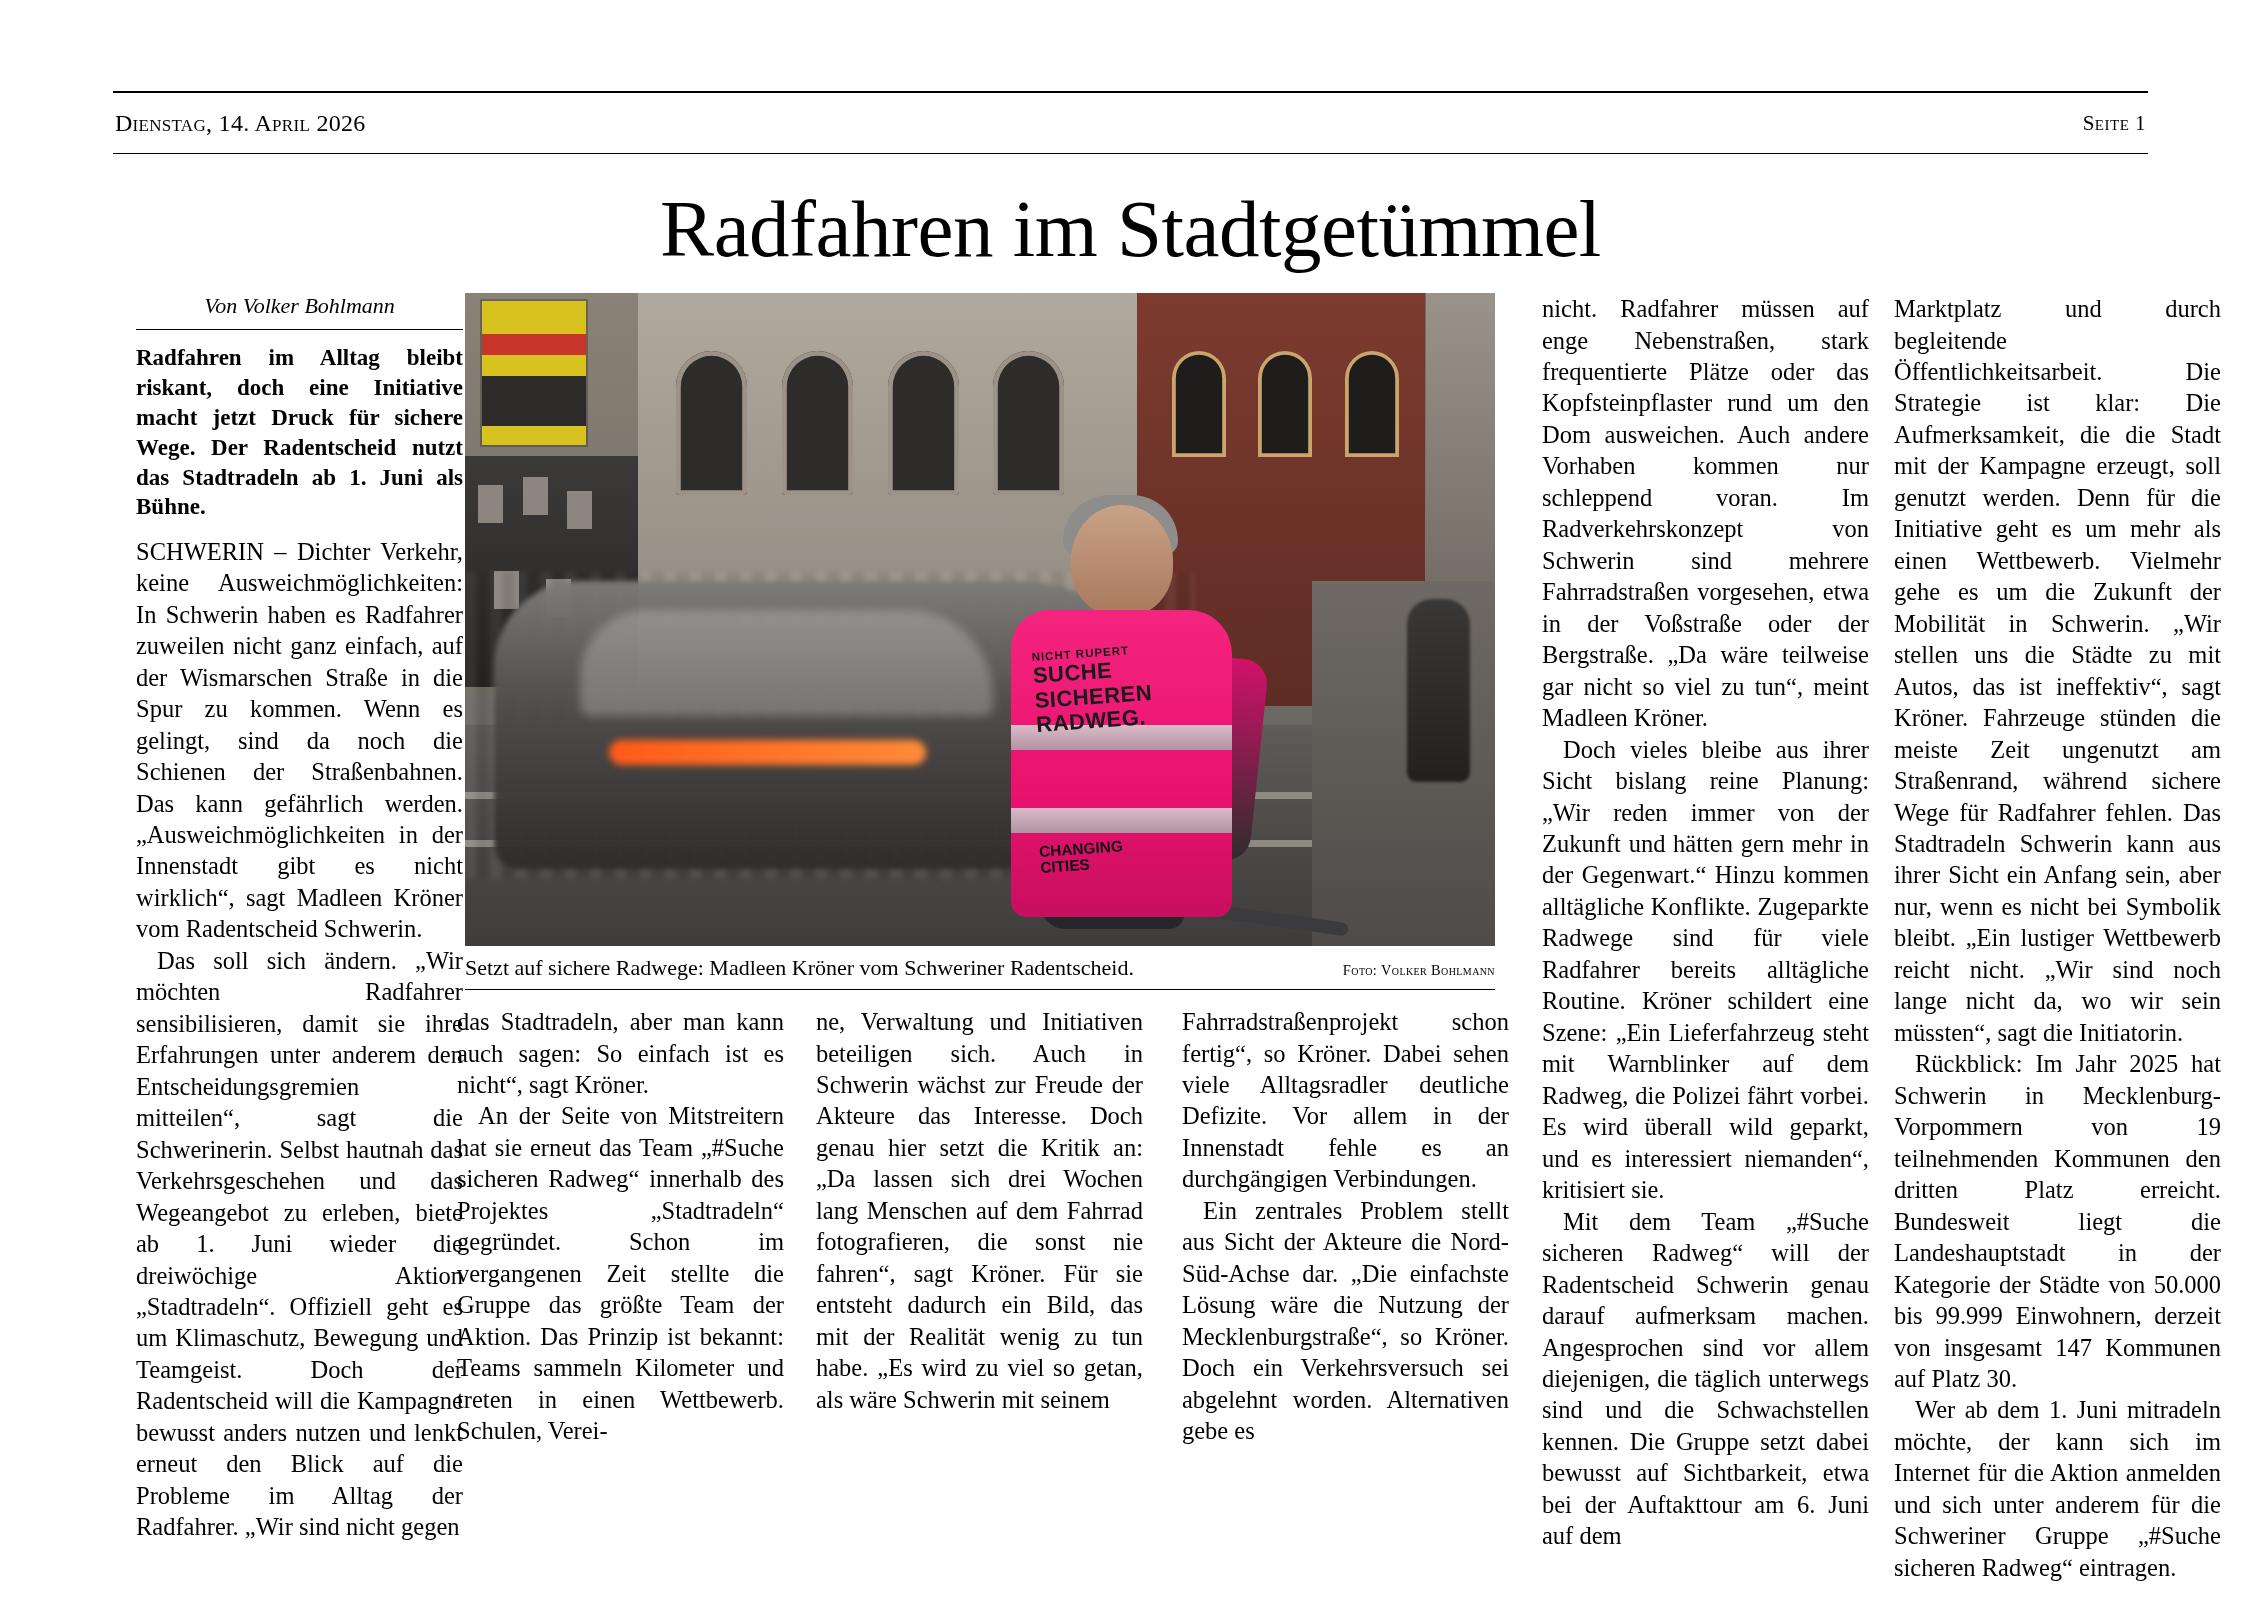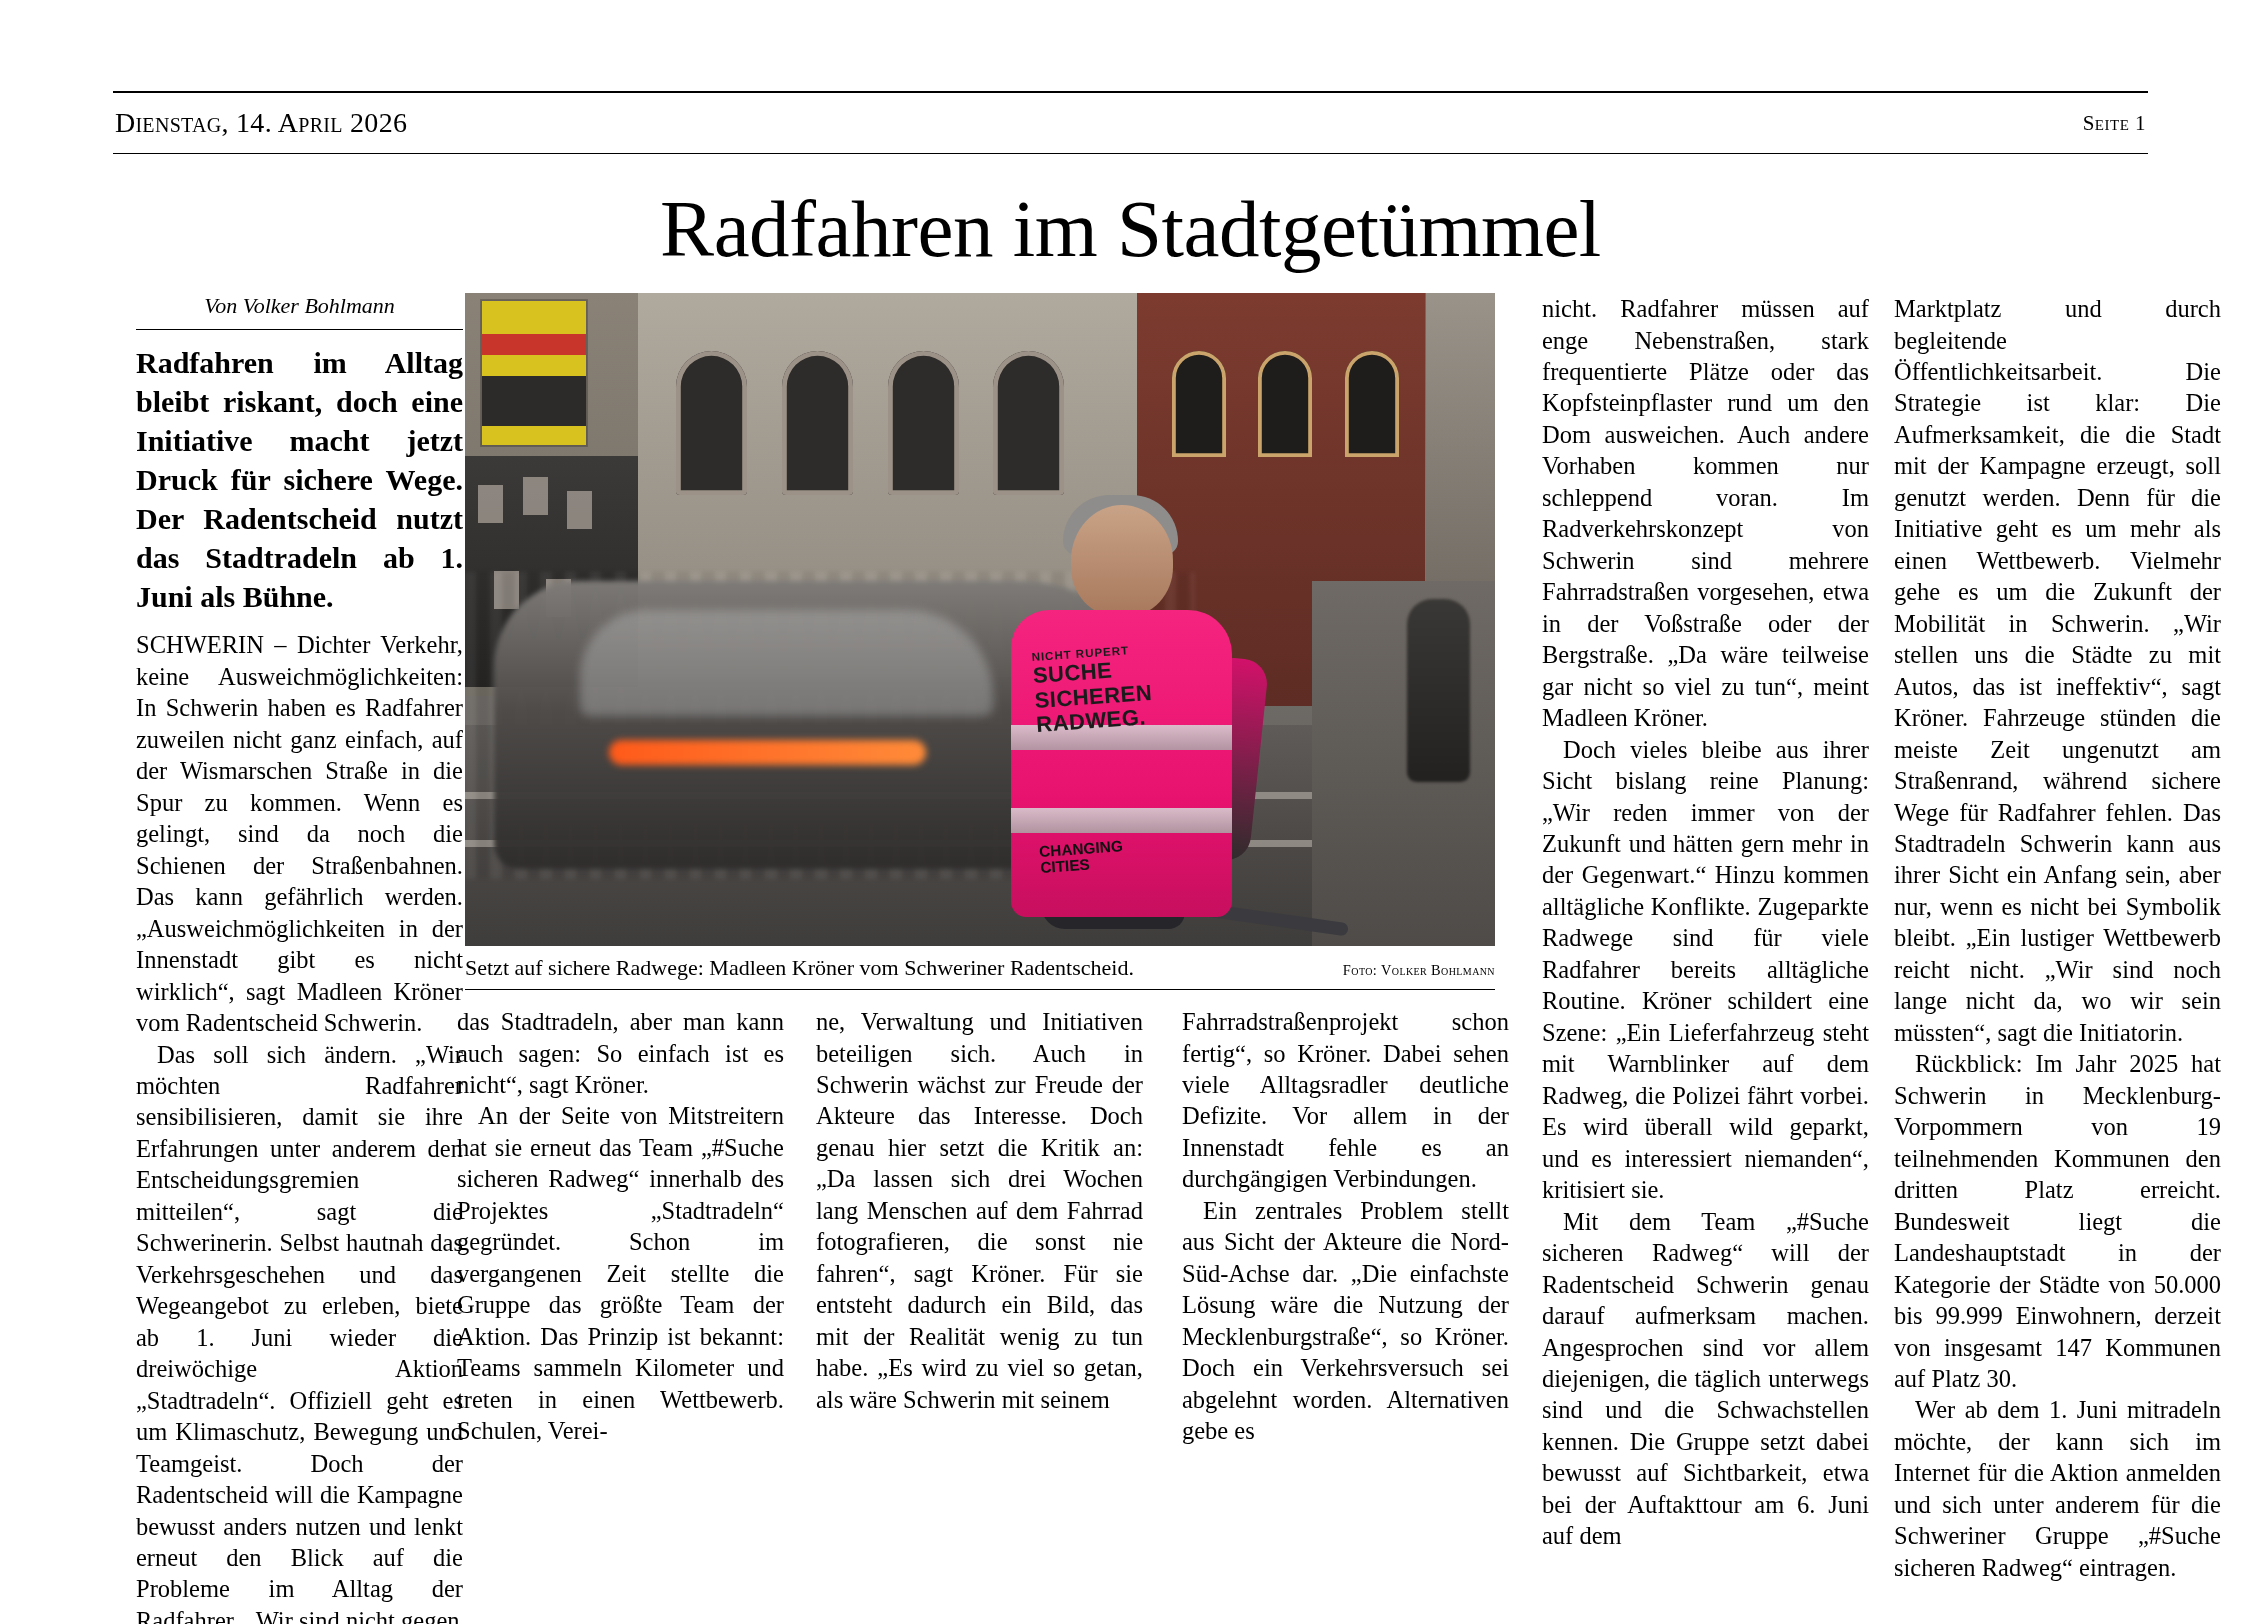--- a/index.html
+++ b/index.html
@@ -30,21 +30,21 @@
     position: relative;
     height: 60px;
     border-top: 2.9px solid #000;
     border-bottom: 1.9px solid #000;
     display: flex;
     align-items: center;
     justify-content: space-between;
     padding: 0 1.9px;
   }
   .masthead-date {
-    font-size: 28px;
+    font-size: 24px;
     letter-spacing: 0.3px;
   }
   .smallcaps {
     font-variant: small-caps;
   }
   .masthead-title {
     position: absolute;
     left: 0; right: 0;
     text-align: center;
     font-size: 33px;
@@ -80,21 +80,21 @@
   .byline {
     font-style: italic;
     font-size: 22px;
     text-align: center;
     border-bottom: 1.9px solid #000;
     padding-bottom: 9.6px;
     margin-bottom: 13.4px;
   }
   .lede {
     font-weight: bold;
-    font-size: 30px;
+    font-size: 23px;
     line-height: 1.30;
     text-align: justify;
     margin-bottom: 13.4px;
     hyphens: auto;
   }
   p.body {
     font-size: 24.5px;
     line-height: 1.285;
     text-align: justify;
     margin: 0;

